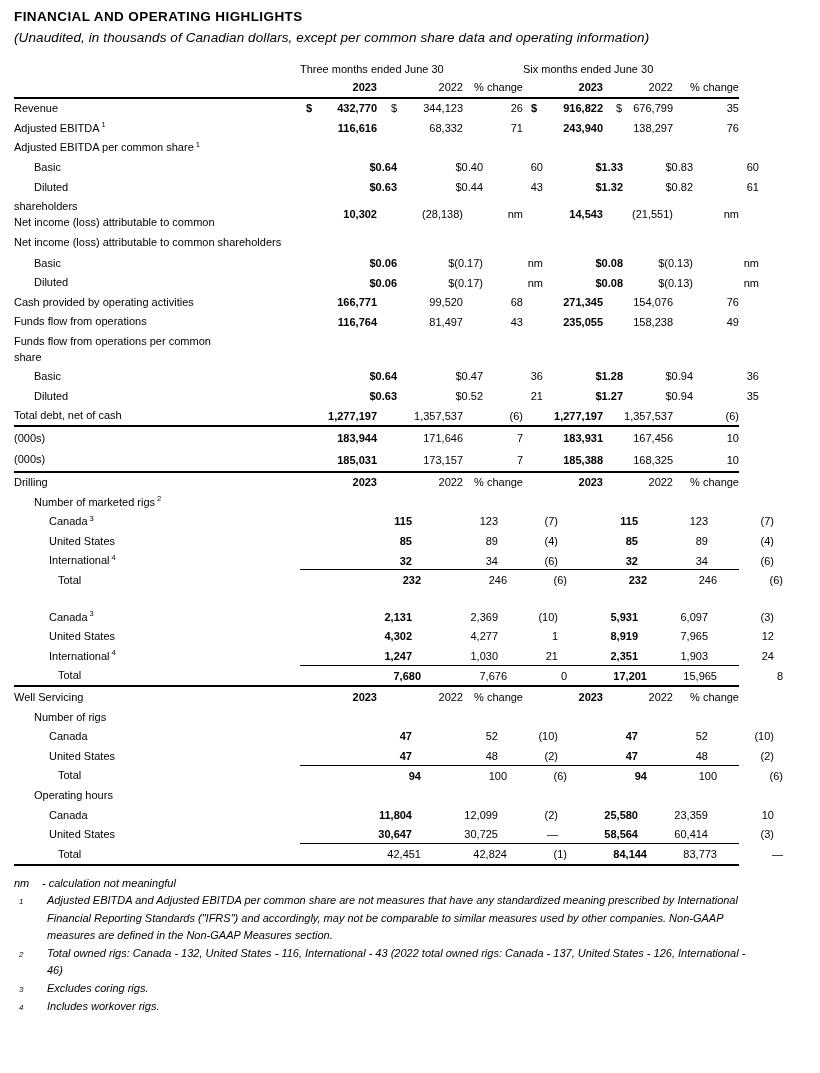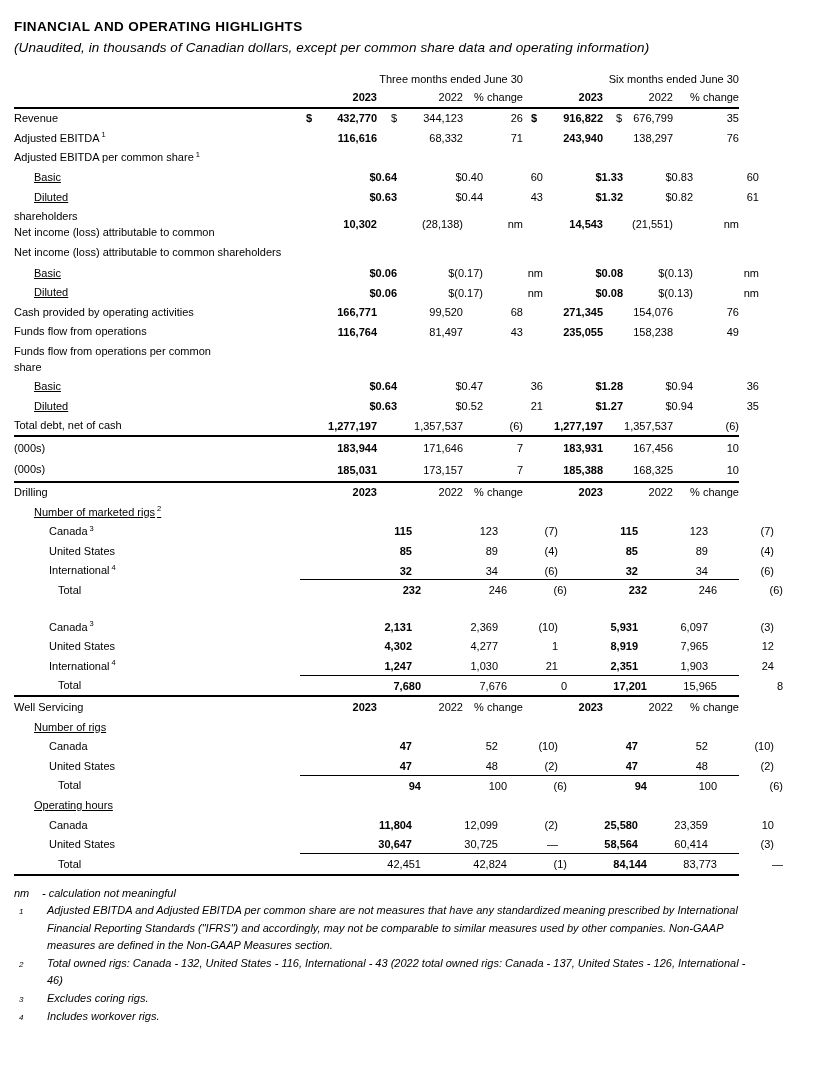--- a/index.html
+++ b/index.html
@@ -1,41 +1,41 @@
 <!DOCTYPE html>
 <html><head>
 <meta charset="utf-8">
 <style>
   html,body{margin:0;padding:0;}
   body{
     width:820px;height:1073px;overflow:hidden;background:#ffffff;color:#000;
     font-family:"Liberation Sans", sans-serif;
   }
   .page{padding:8px 0 0 14px;}
-  .title{font-weight:bold;font-size:13.5px;letter-spacing:.4px;line-height:17px;margin-top:10px;}
+  .title{font-weight:bold;font-size:13.5px;letter-spacing:.4px;line-height:17px;}
   .subtitle{font-style:italic;font-size:13.5px;line-height:18px;margin-top:4px;letter-spacing:.1px;}
   .table{width:725px;margin-top:13px;font-size:11px;}
   .row{display:flex;align-items:center;min-height:19.6px;position:relative;}
   .row.dbl{padding:1px 0;}
   .row.fullb{border-bottom:2px solid #000;}
   .row.partb::after{content:"";position:absolute;left:286px;right:0;bottom:0;border-bottom:1px solid #000;}
   .row.spacer{min-height:17px;}
   .c-label{width:286px;flex-shrink:0;line-height:16.5px;}
   .c-label .lbl{display:block;white-space:nowrap;}
-  .ind1{padding-left:20px;text-decoration:underline;}
+  .ind1{padding-left:20px;}
   .ind2{padding-left:35px;}
   .ind3{padding-left:44px;}
   sup{font-size:7.5px;line-height:0;margin-left:2px;}
   .vals{display:flex;width:439px;flex-shrink:0;align-items:center;}
   .cell{text-align:right;position:relative;white-space:nowrap;}
   .c0{width:77px}.c1{width:86px}.c2{width:60px}.c3{width:80px}.c4{width:70px}.c5{width:66px}
   .b{font-weight:bold;}
   .dollar{position:absolute;top:0;}
   .ghrow{min-height:17px;align-items:flex-end;}
-  .gh{text-align:right;line-height:15px;}
+  .gh{line-height:15px;}
   .g1{width:223px;}
   .g2{width:216px;}
   .footnotes{margin-top:9px;width:802px;}
   .fn{display:flex;font-style:italic;font-size:11px;line-height:17.5px;}
   .fn-m{width:28px;flex-shrink:0;}
   .fn-m.num{font-size:8px;padding-top:1px;padding-left:5px;}
   .fn-t{max-width:706px;}
 </style>
 </head>
 <body>

